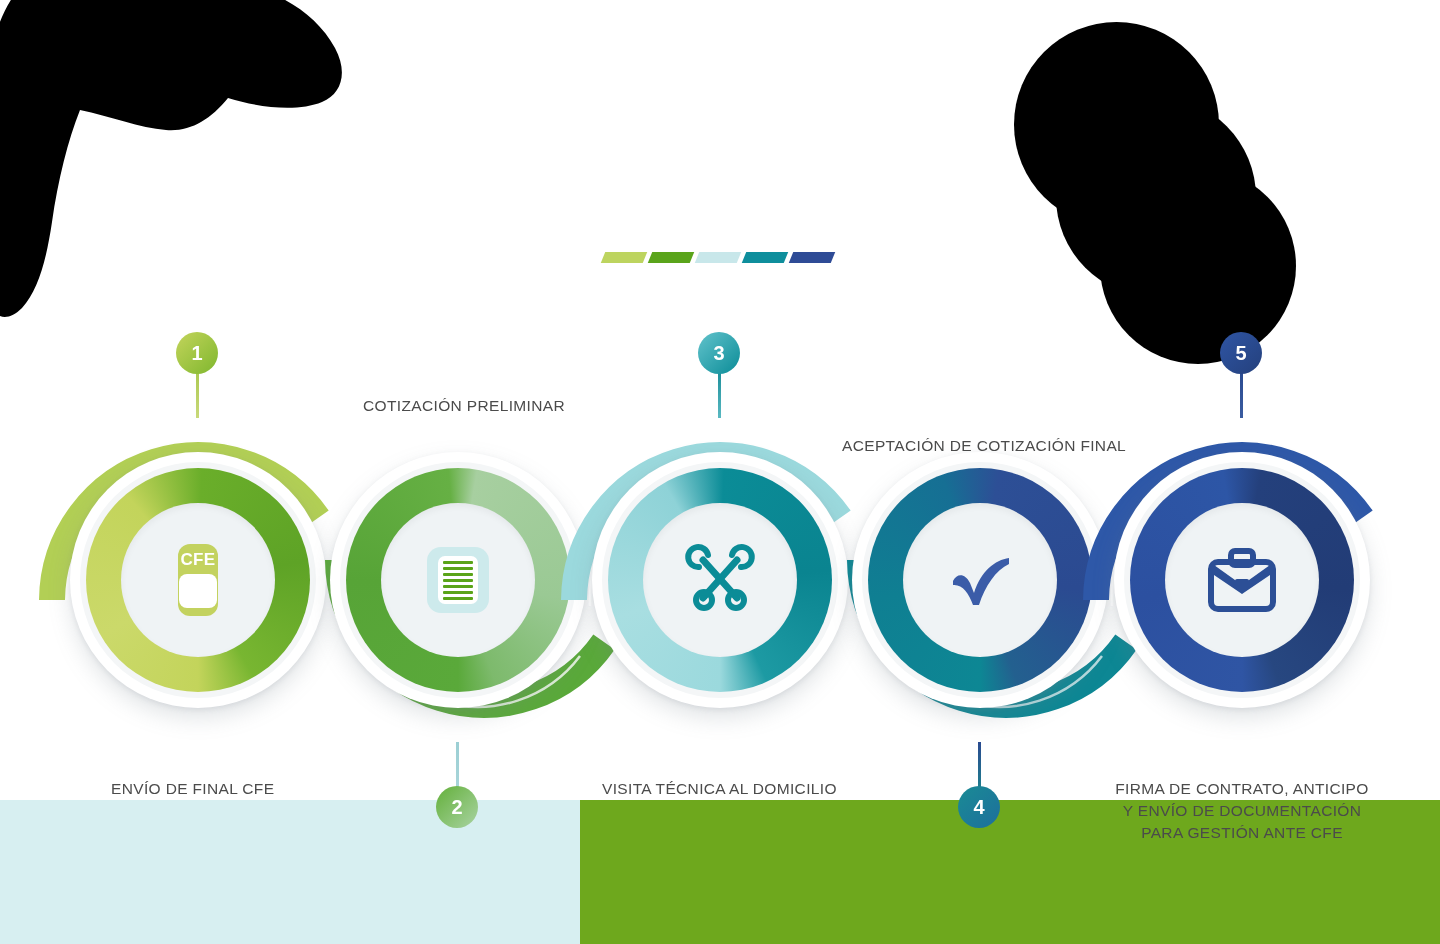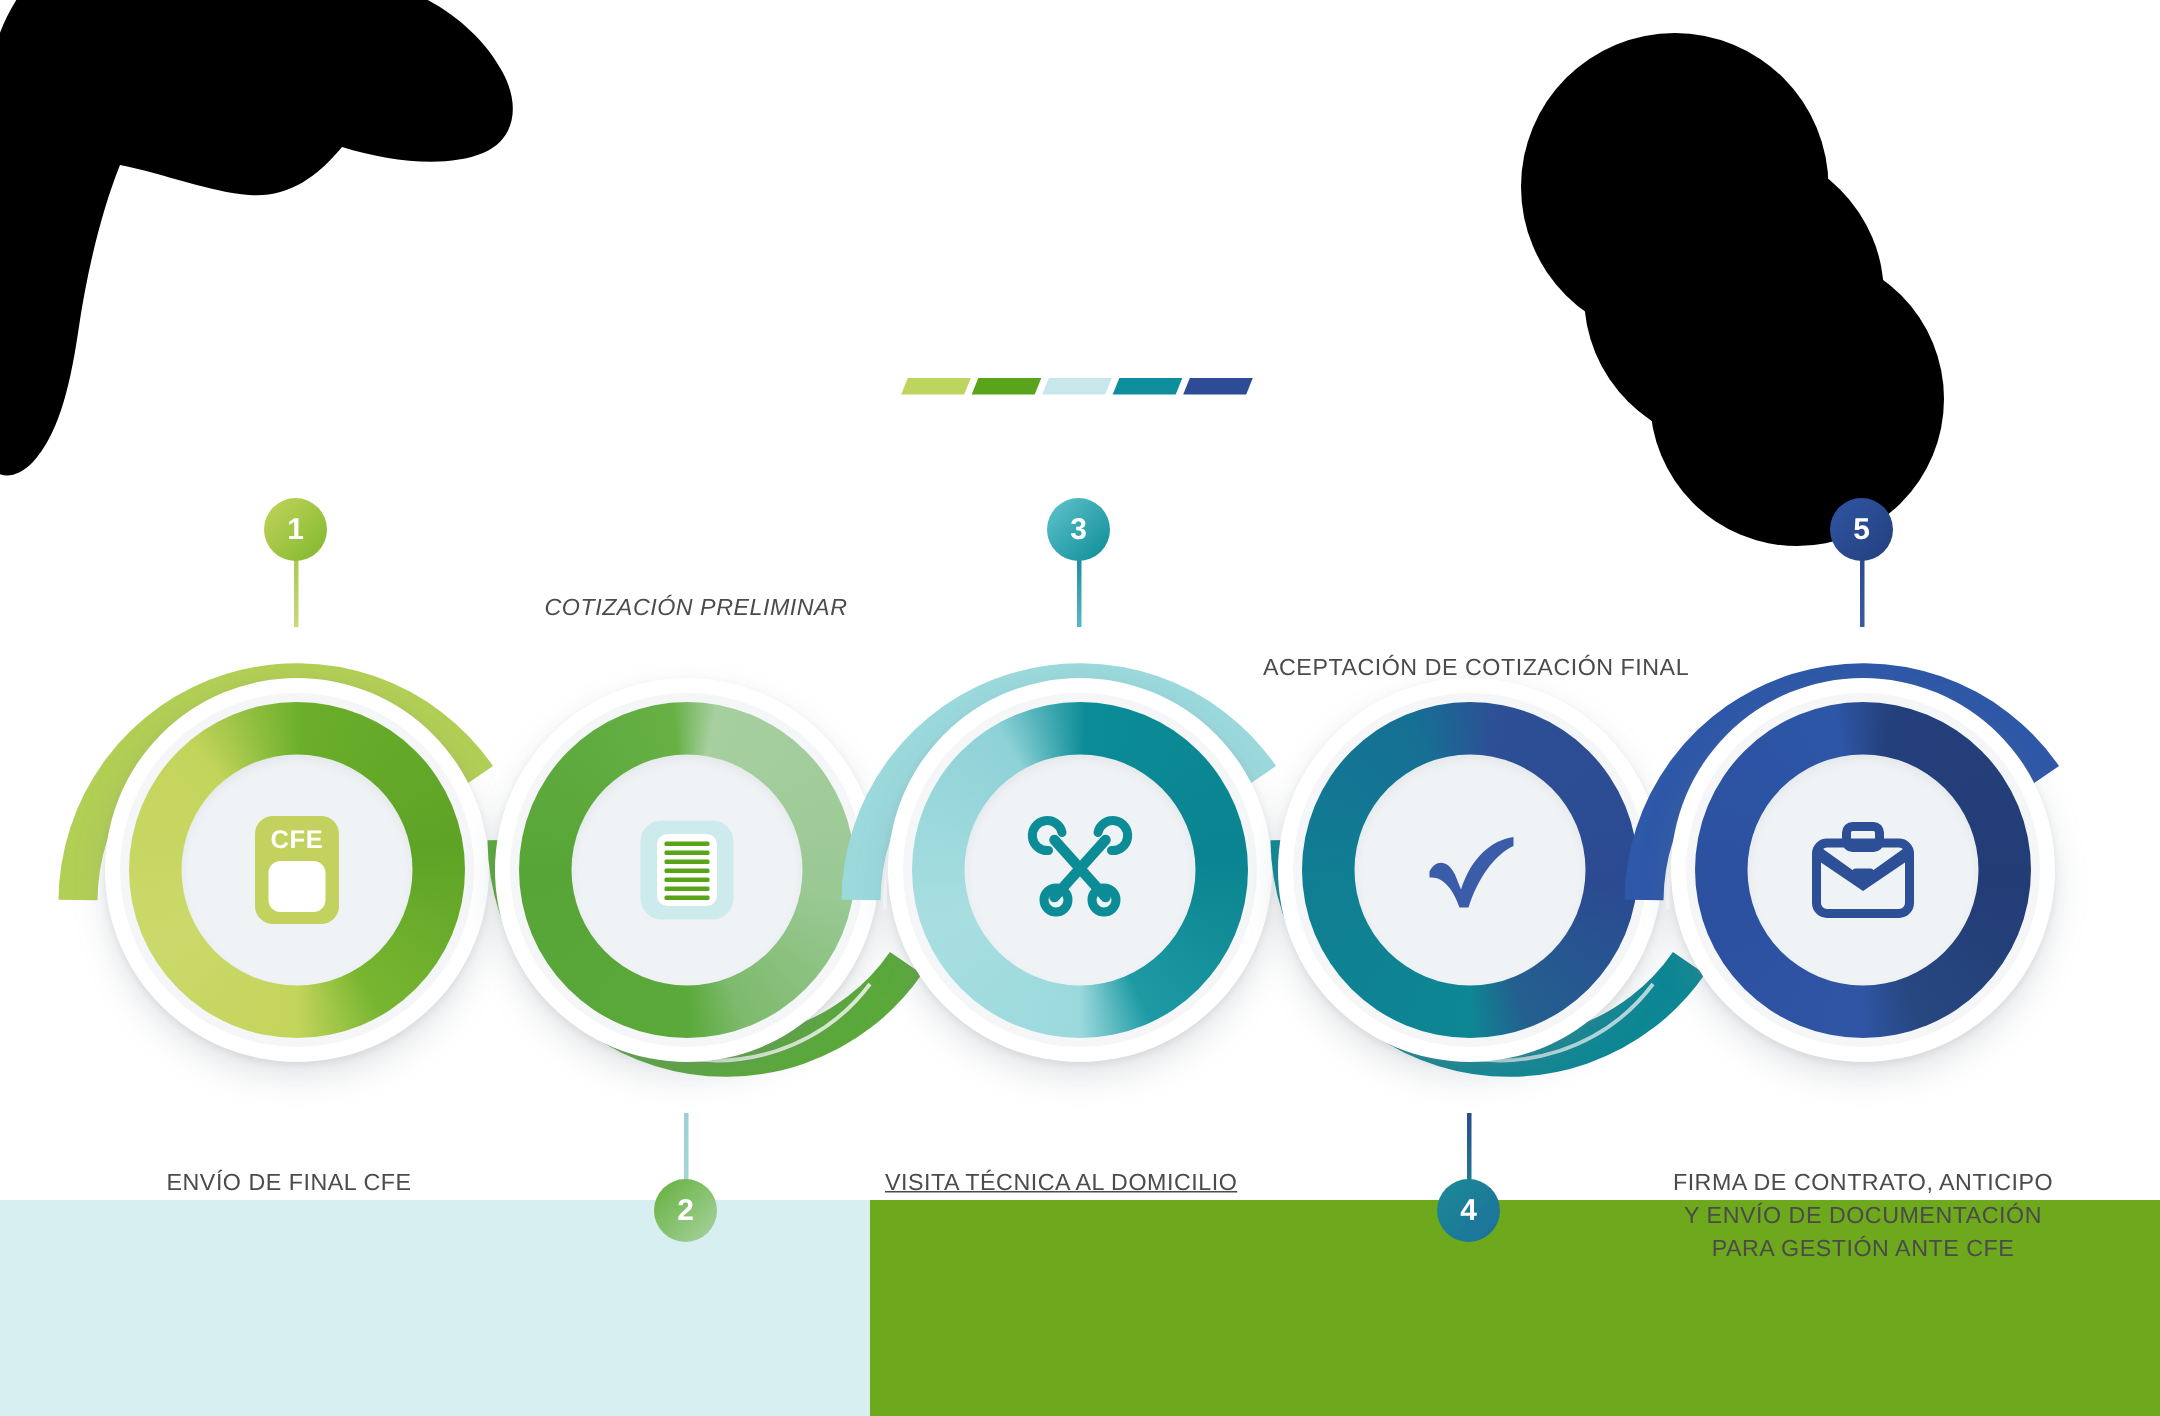--- a/index.html
+++ b/index.html
@@ -128,21 +128,21 @@
     letter-spacing: 0.35px;
     color: #4b4b4b;
     white-space: pre;
     line-height: 1.42;
     z-index: 6;
   }
   .label.center { text-align: center; }
 
   
   .cfe-card {
-    width: 56px; height: 72px;
+    width: 40px; height: 72px;
     border-radius: 12px;
     background: #c3d25f;
     display: flex; flex-direction: column;
     align-items: center; justify-content: flex-start;
     padding-top: 7px;
   }
   .cfe-text { color: #ffffff; font-size: 17px; font-weight: 700; letter-spacing: 0.4px; line-height: 1; }
   .cfe-win { width: 38px; height: 34px; border-radius: 8px; background: #ffffff; margin-top: 6px; }
 
   .doc-outer {
@@ -235,21 +235,21 @@
             <div class="doc-line"></div>
             <div class="doc-line"></div>
             <div class="doc-line"></div>
           </div>
         </div>
       </div>
       <div class="stem" style="left:168px; top:332px; background:linear-gradient(#9ccfd4,#a8d5d9);"></div>
       <div class="badge" style="left:148px; top:376px; background:linear-gradient(135deg,#63b03a,#a9d3a2);">
         <span>2</span>
       </div>
-      <div class="label" style="left:75px; top:-15px;font-style:italic;">COTIZACIÓN PRELIMINAR</div>
+      <div class="label" style="left:75px; top:-15px;">COTIZACIÓN PRELIMINAR</div>
     </div>
 
     <div class="step" style="left:550px;">
       <svg class="arc" viewBox="0 0 340 340">
         <path d="M24 190 A146 146 0 0 1 290 108" fill="none" stroke="#9bd9dd" stroke-width="26"></path>
         <path d="M40 196 A128 128 0 0 1 252 94" fill="none" stroke="#ffffff" stroke-width="2.5" opacity="0.85"></path>
         <path d="M284 126 l14 -6 l-10 22 z" fill="#ffffff" opacity="0.9"></path>
       </svg>
       <div class="plate"></div>
       <div class="plate-inner"></div>
@@ -265,21 +265,21 @@
             <path d="M49 12 a10 10 0 1 1 9 12" stroke-linecap="round"></path>
             <circle cx="21" cy="57" r="8"></circle>
             <circle cx="53" cy="57" r="8"></circle>
           </g>
         </svg>
       </div>
       <div class="stem" style="left:168px; top:-40px; background:linear-gradient(#1a8d99,#5ab9c2);"></div>
       <div class="badge" style="left:148px; top:-78px; background:linear-gradient(135deg,#62c3cc,#0b8c97);">
         <span>3</span>
       </div>
-      <div class="label" style="left:40px; top:368px;text-decoration:underline;">VISITA TÉCNICA AL DOMICILIO</div>
+      <div class="label" style="left:52px; top:368px;">VISITA TÉCNICA AL DOMICILIO</div>
     </div>
 
     <div class="step" style="left:810px;">
       <svg class="arc" viewBox="0 0 340 340">
         <path d="M50 150 A146 146 0 0 0 316 232" fill="none" stroke="#0d8794" stroke-width="26"></path>
         <path d="M62 176 A128 128 0 0 0 292 246" fill="none" stroke="#ffffff" stroke-width="2.5" opacity="0.7"></path>
       </svg>
       <div class="plate"></div>
       <div class="plate-inner"></div>
       <div class="donut" style="background:conic-gradient(from 180deg,#0d8794 0deg,#0f7f92 80deg,#166f94 160deg,#2d4f96 190deg,#2b4a91 275deg,#23608f 340deg,#0d8794 360deg);"></div>

